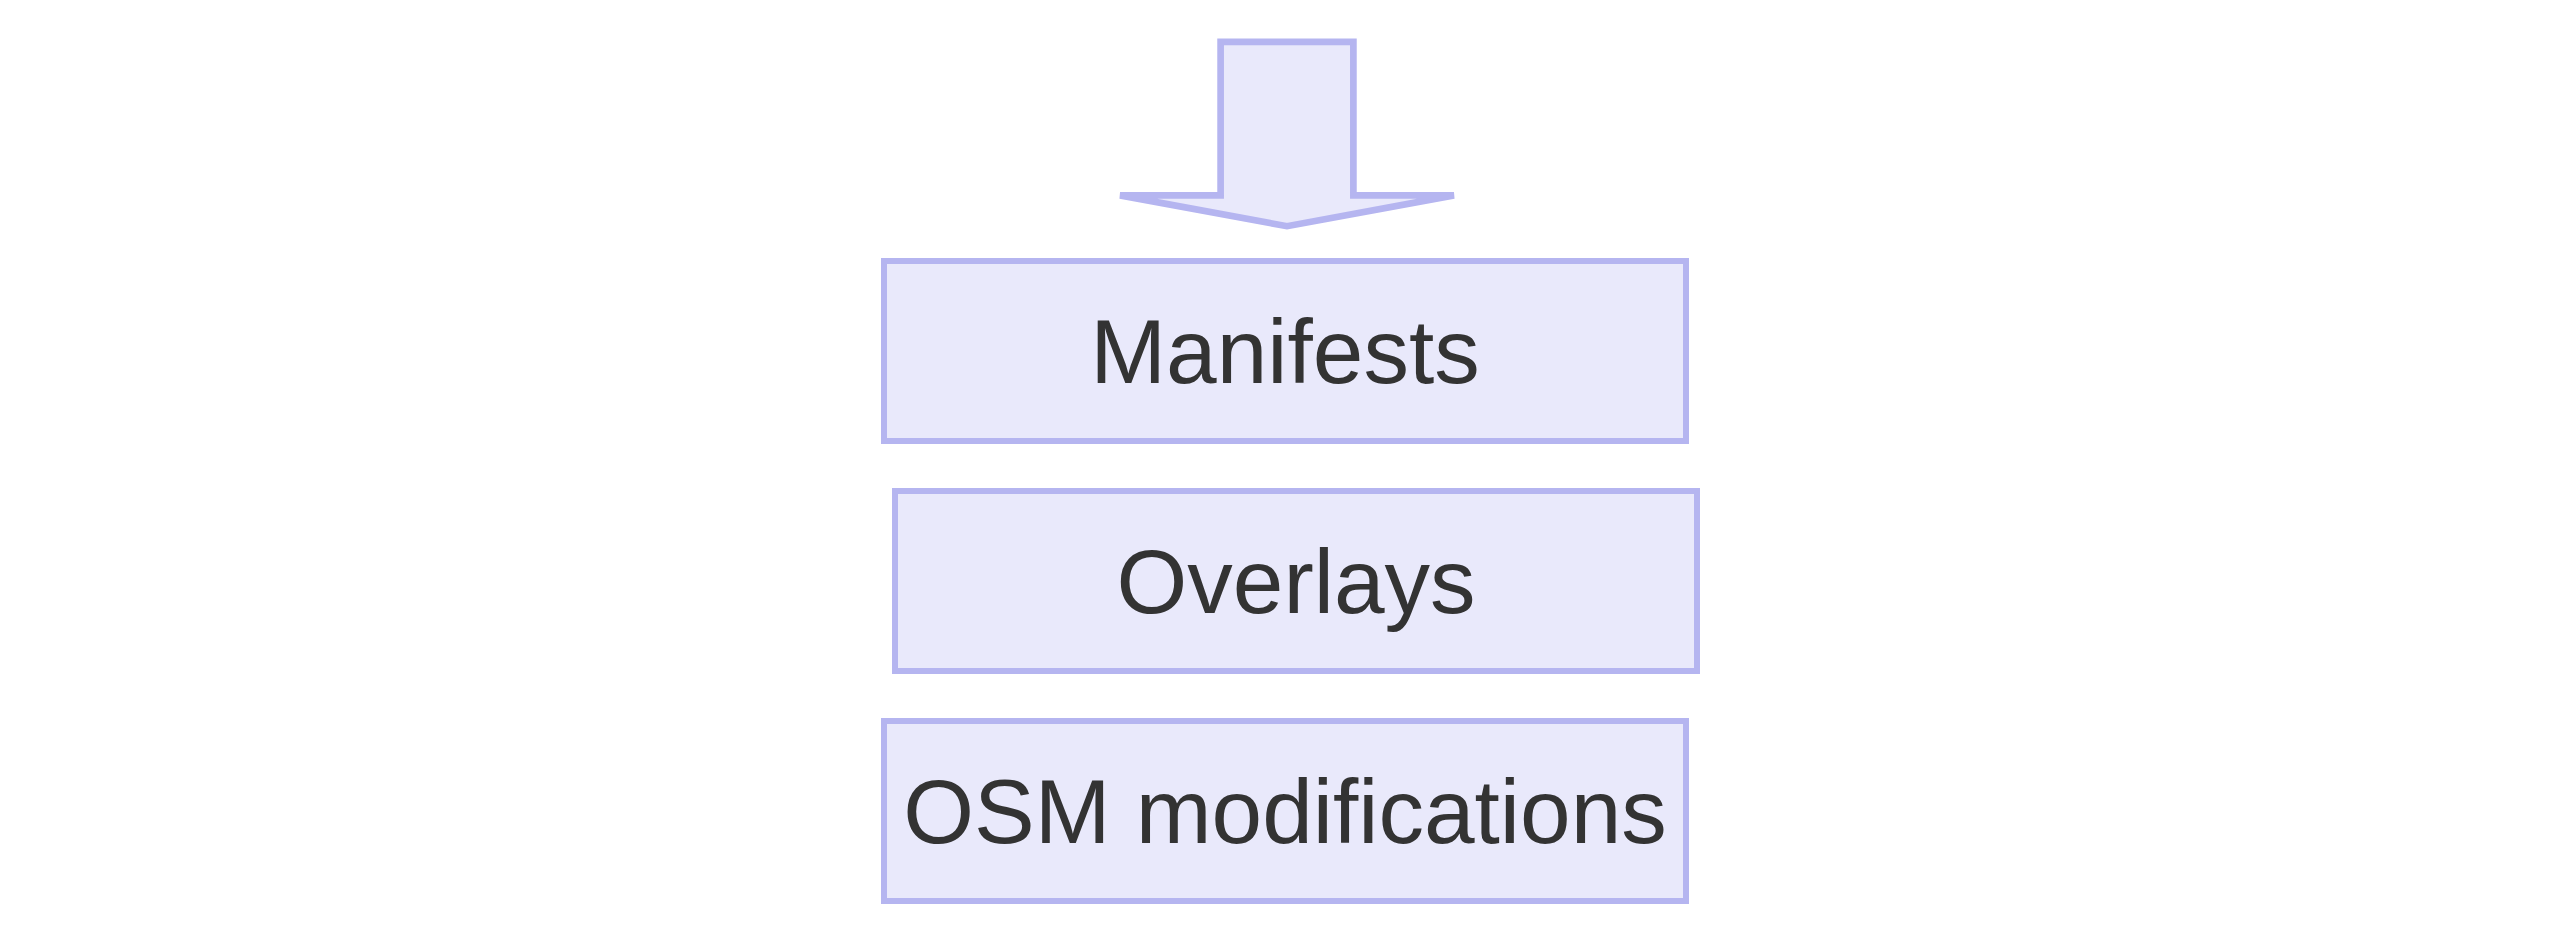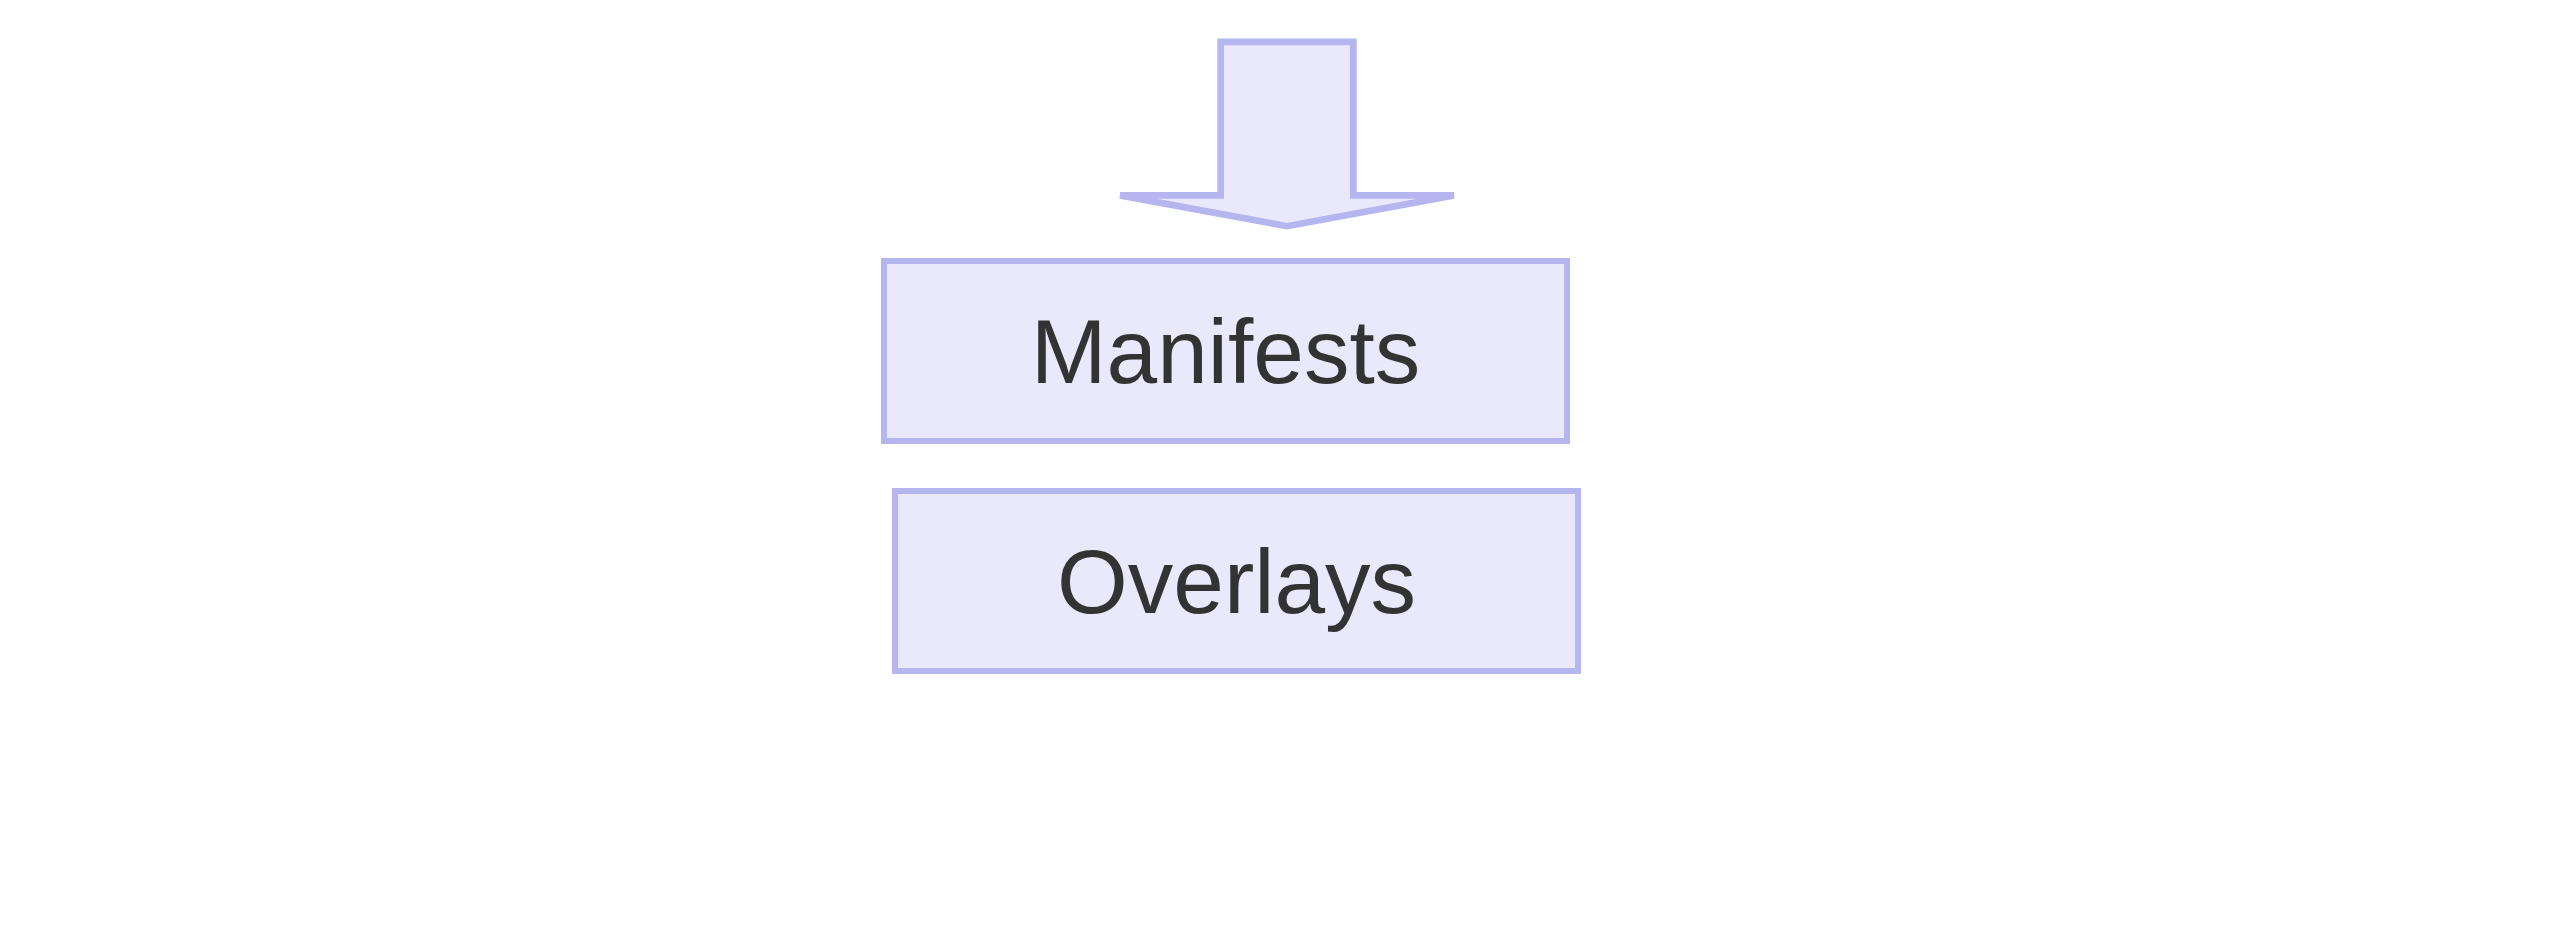--- a/index.html
+++ b/index.html
@@ -24,21 +24,21 @@
   }
   .arrow-svg polygon {
     fill: var(--arrow-fill, #e9e9fb);
     stroke: var(--arrow-border, #b5b5f0);
     stroke-width: 10;
     stroke-linejoin: miter;
   }
   .node {
     position: absolute;
     left: 881px;
-    width: 689px;
+    width: 808px;
     height: 186px;
     box-sizing: border-box;
     background: var(--node-fill, #e9e9fb);
     border: 6.7px solid var(--node-border, #b5b5f0);
     display: flex;
     align-items: center;
     justify-content: center;
     font-size: 91px;
     line-height: 1;
     color: var(--text, #333333);
@@ -58,15 +58,18 @@
   </svg>
 
   <div class="node node-1">
     <span>Manifests</span>
   </div>
 
   <div class="node node-2">
     <span>Overlays</span>
   </div>
 
+  <div class="node node-3">
+    <span>OSM modifications</span>
+  </div>
 
 </div>
 
 
 </body></html>

